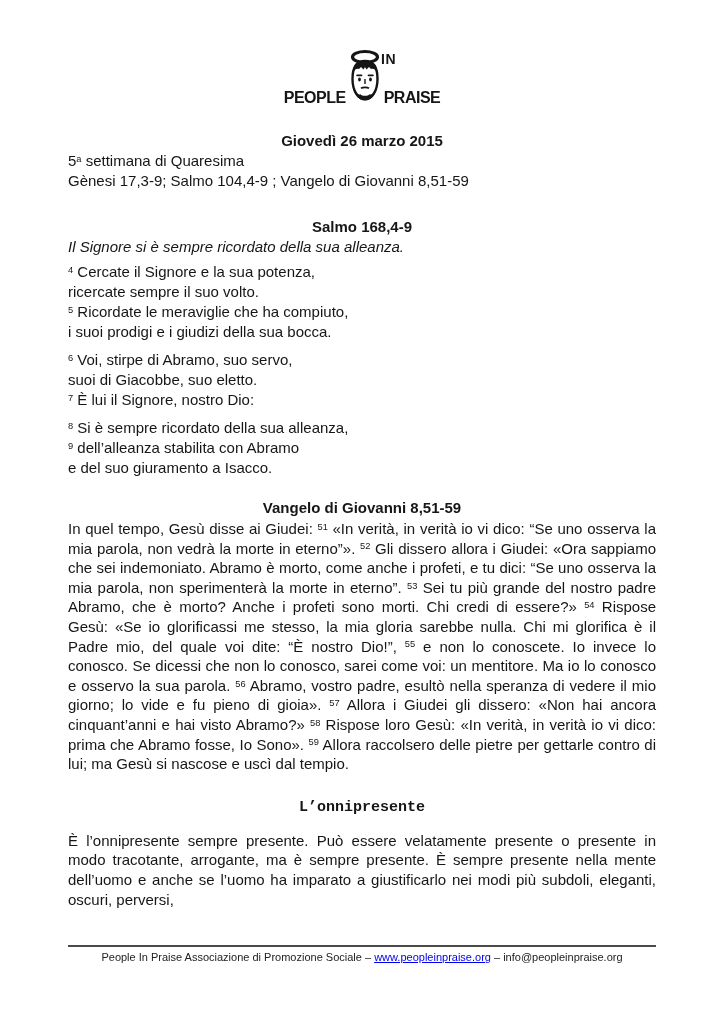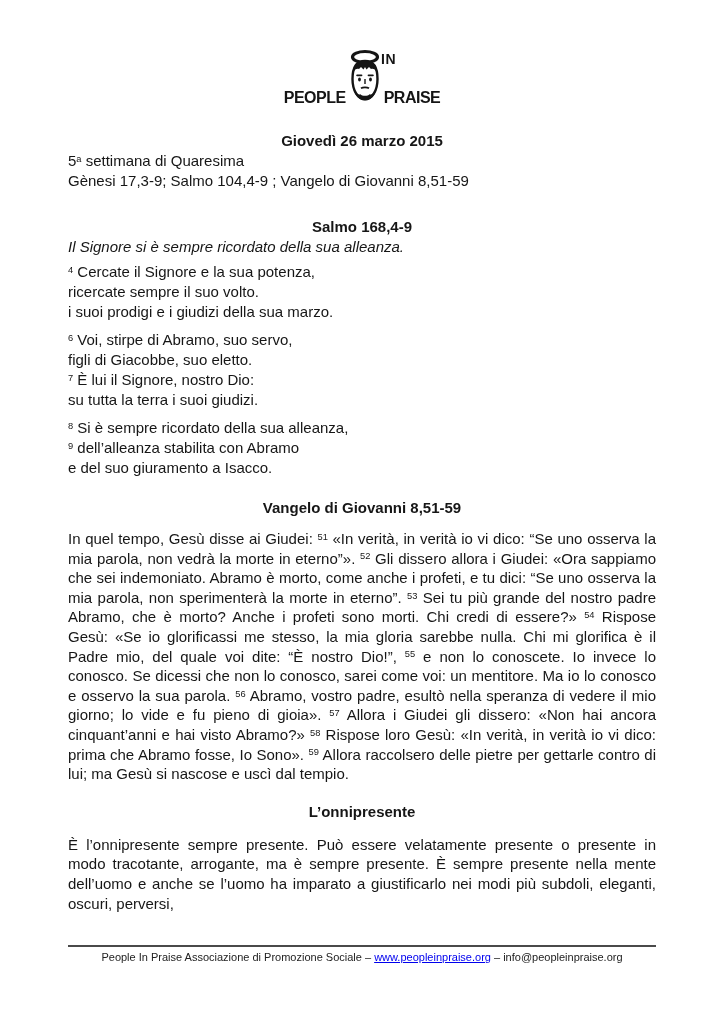--- a/index.html
+++ b/index.html
@@ -59,22 +59,22 @@
     line-height: 0;
     position: relative;
     top: -0.45em;
     vertical-align: baseline;
   }
   .mt-parola   { margin-top: 21px; }
   .mt-salmo    { margin-top: 26px; }
   .stanza      { margin-top: 8px; }
   .stanza-first{ margin-top: 5px; }
   .mt-vangelo  { margin-top: 20px; }
-  .gospel-par  { margin-top: 11px; text-align: justify; line-height: 19.6px; }
-  .mt-onni     { margin-top: 18px; }
+  .gospel-par  { margin-top: 1px; text-align: justify; line-height: 19.6px; }
+  .mt-onni     { margin-top: 24px; font-family: Liberation Mono, monospace; }
   .comment-par { margin-top: 13px; text-align: justify; line-height: 19.6px; }
   
   .footer-rule {
     position: absolute;
     left: 68px;
     right: 68px;
     top: 945px;
     height: 2px;
     background: #4a4a4a;
   }
@@ -126,28 +126,28 @@
     <p>5<sup>a</sup> settimana di Quaresima</p>
 
     <p>Gènesi 17,3-9; Salmo 104,4-9 ; Vangelo di Giovanni 8,51-59</p>
 
     <p class="bold mt-salmo">Salmo 168,4-9</p>
     <p class="italic">Il Signore si è sempre ricordato della sua alleanza.</p>
 
     <div class="stanza stanza-first">
       <p><sup>4</sup> Cercate il Signore e la sua potenza,</p>
       <p>ricercate sempre il suo volto.</p>
-      <p>i suoi prodigi e i giudizi della sua marzo.</p>
+      <p><sup>5</sup> Ricordate le meraviglie che ha compiuto,</p>
+      <p>i suoi prodigi e i giudizi della sua bocca.</p>
     </div>
 
     <div class="stanza">
       <p><sup>6</sup> Voi, stirpe di Abramo, suo servo,</p>
-      <p>figli di Giacobbe, suo eletto.</p>
+      <p>suoi di Giacobbe, suo eletto.</p>
       <p><sup>7</sup> È lui il Signore, nostro Dio:</p>
-      <p>su tutta la terra i suoi giudizi.</p>
     </div>
 
     <div class="stanza">
       <p><sup>8</sup> Si è sempre ricordato della sua alleanza,</p>
       <p><sup>9</sup> dell’alleanza stabilita con Abramo</p>
       <p>e del suo giuramento a Isacco.</p>
     </div>
 
     <p class="bold mt-vangelo">Vangelo di Giovanni 8,51-59</p>
     <p class="gospel-par">In quel tempo, Gesù disse ai Giudei: <sup>51</sup> «In verità, in verità io vi dico: “Se uno osserva la mia parola, non vedrà la morte in eterno”». <sup>52</sup> Gli dissero allora i Giudei: «Ora sappiamo che sei indemoniato. Abramo è morto, come anche i profeti, e tu dici: “Se uno osserva la mia parola, non sperimenterà la morte in eterno”. <sup>53</sup> Sei tu più grande del nostro padre Abramo, che è morto? Anche i profeti sono morti. Chi credi di essere?» <sup>54</sup> Rispose Gesù: «Se io glorificassi me stesso, la mia gloria sarebbe nulla. Chi mi glorifica è il Padre mio, del quale voi dite: “È nostro Dio!”, <sup>55</sup> e non lo conoscete. Io invece lo conosco. Se dicessi che non lo conosco, sarei come voi: un mentitore. Ma io lo conosco e osservo la sua parola. <sup>56</sup> Abramo, vostro padre, esultò nella speranza di vedere il mio giorno; lo vide e fu pieno di gioia». <sup>57</sup> Allora i Giudei gli dissero: «Non hai ancora cinquant’anni e hai visto Abramo?» <sup>58</sup> Rispose loro Gesù: «In verità, in verità io vi dico: prima che Abramo fosse, Io Sono». <sup>59</sup> Allora raccolsero delle pietre per gettarle contro di lui; ma Gesù si nascose e uscì dal tempio.</p>

